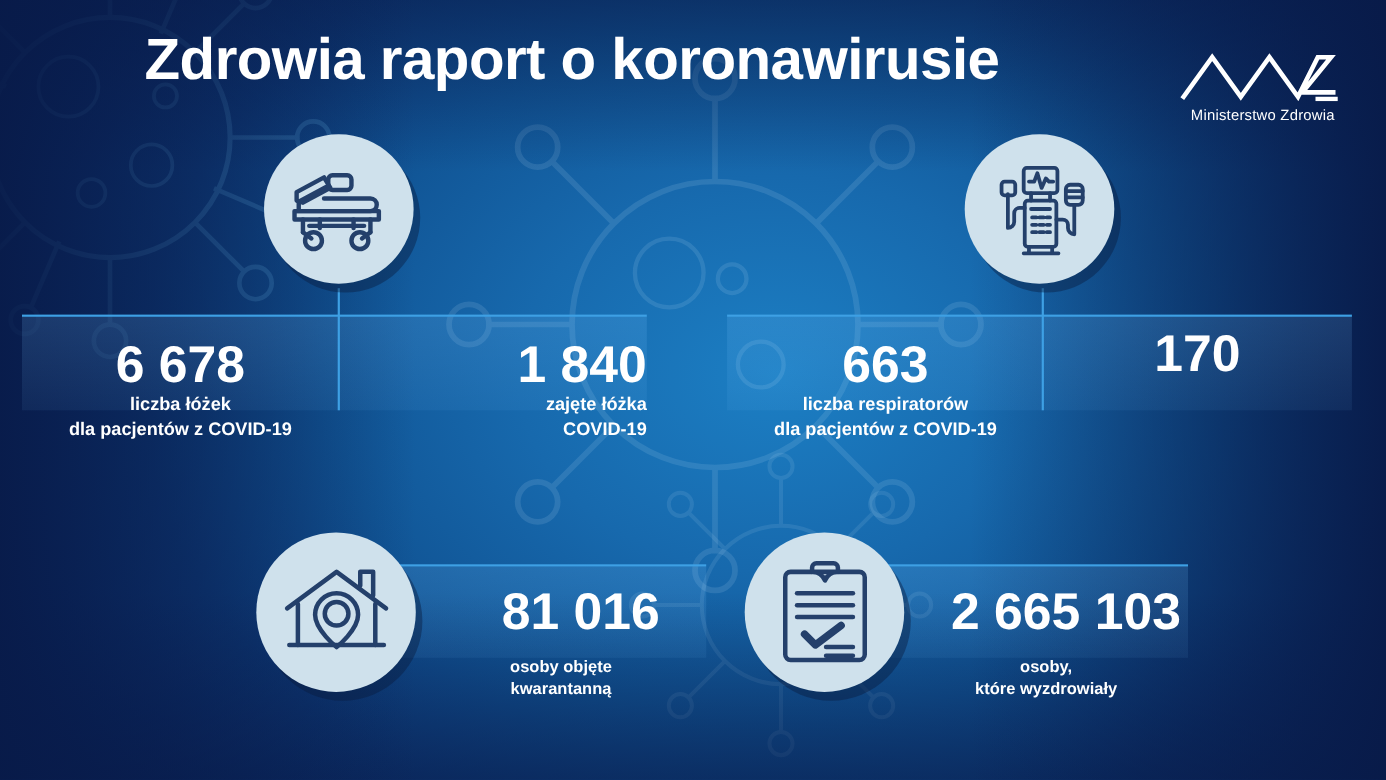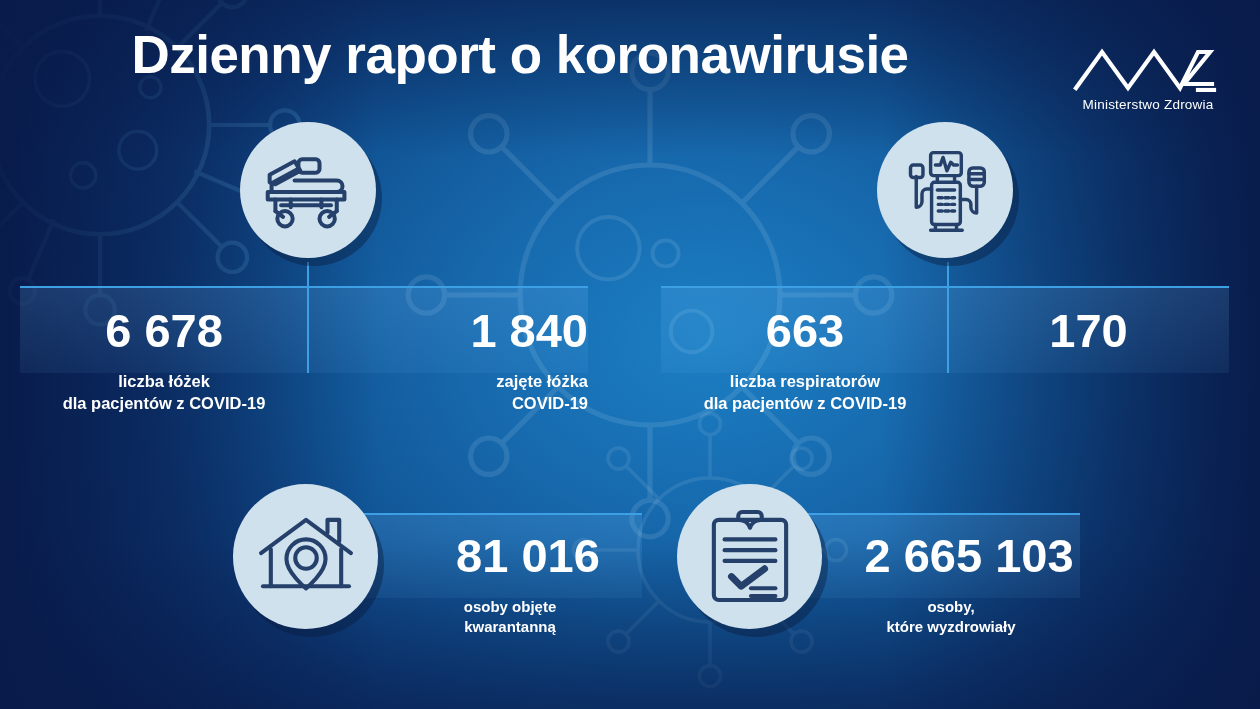--- a/index.html
+++ b/index.html
@@ -76,21 +76,21 @@
   
   .stat { position:absolute; text-align:center; }
   .stat .value {
     color:#ffffff; font-weight:bold; white-space:nowrap;
   }
   .stat .label {
     color:#ffffff; font-weight:bold; line-height:1.32;
     white-space:pre-line;
   }
   .r1 .value { font-size:47px; }
-  .r1 .label { font-size:16.5px; margin-top:13px; }
+  .r1 .label { font-size:16.5px; }
   .r2 .value { font-size:47px;margin-left:36px; }
   .r2 .label { font-size:15px; margin-top:14px; }
 </style>
 </head>
 <body>
 
 <div id="stage">
 
   <div class="virus" style="left:-110px; top:-90px; opacity:.30;">
     <svg width="420" height="430" viewBox="0 0 200 200">
@@ -180,21 +180,21 @@
             <circle cx="16" cy="100" r="7"></circle>
           <path d="M66 66 L44 44"></path>
             <circle cx="39" cy="39" r="7"></circle>
         </g>
       </g>
     </svg>
   </div>
 
   <div id="vignette"></div>
 
-  <div id="title">Dzienny raport o koronawirusie</div>
+  <div id="title">Zdrowia raport o koronawirusie</div>
 
   <div id="logo">
     <svg id="logo-mark" width="152" height="48" viewBox="0 0 152 48">
       <path d="M4 44 L30 8 L56 44 L82 8 L108 44 L126 8 L138 8 L112 40 L140 40" fill="none" stroke="#ffffff" stroke-width="4.2" stroke-linecap="square" stroke-linejoin="miter"></path>
       <path d="M126 46 L142 46" stroke="#ffffff" stroke-width="4.2" stroke-linecap="square"></path>
     </svg>
     <div id="logo-text">Ministerstwo Zdrowia</div>
   </div>
 
   <div class="band" style="left:20px; top:286px; width:568px; height:87px;"></div>
@@ -252,21 +252,21 @@
     <div class="label">zajęte łóżka
 COVID-19</div>
   </div>
 
   <div class="stat r1" style="left:661px; top:303px; width:288px;">
     <div class="value">663</div>
     <div class="label">liczba respiratorów
 dla pacjentów z COVID-19</div>
   </div>
 
-  <div class="stat r1" style="left:948px; top:303px; width:281px;">
+  <div class="stat r1" style="left:948px; top:293px; width:281px;">
     <div class="value">170</div>
   </div>
 
   <div class="band" style="left:262px; top:513px; width:380px; height:85px;"></div>
   <div class="band" style="left:706px; top:513px; width:374px; height:85px;"></div>
 
   <div class="icon-circle" style="left:233px; top:484px; width:145px; height:145px;">
     <svg width="98" height="86" viewBox="0 0 100 88">
       <g fill="none" stroke="#24406b" stroke-width="4.2" stroke-linejoin="round" stroke-linecap="round">
         <path d="M4 40 L50 6 L96 40"></path>

